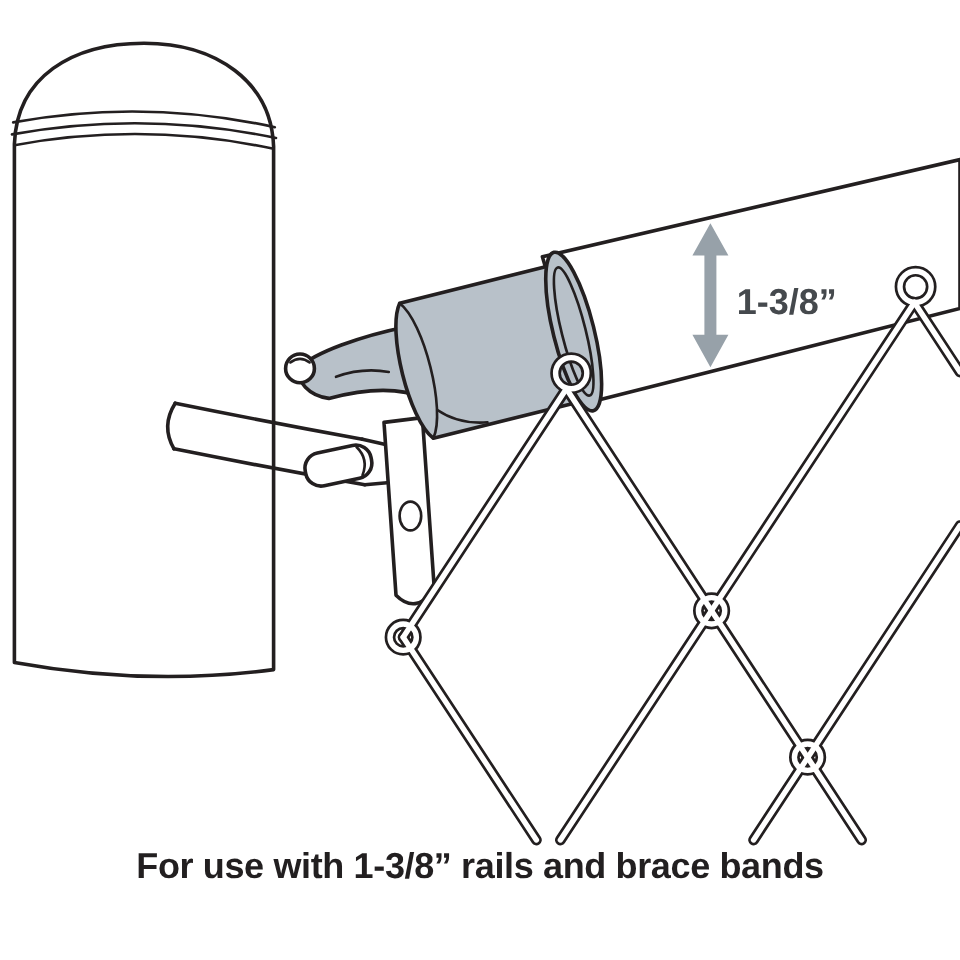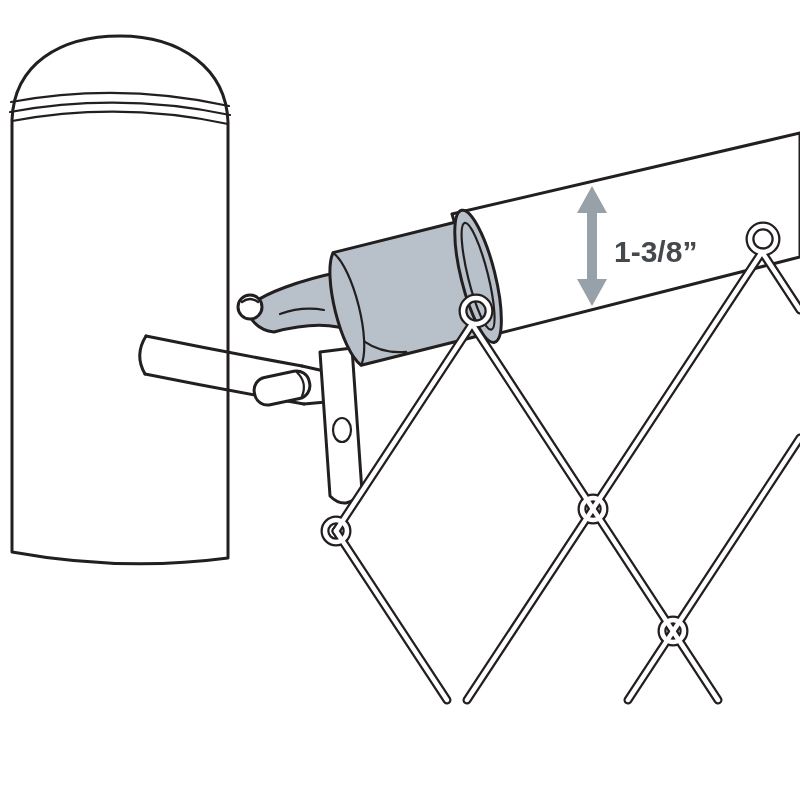--- a/index.html
+++ b/index.html
@@ -120,15 +120,16 @@
     </g>
 
     <g>
       <path class="arrowfill" d="M 592 186 L 607 213 L 597 213 L 597 279 L 607 279 L 592 306 L 577 279 L 587 279 L 587 213 L 577 213 Z"></path>
       <text class="dim-label" x="614" y="262">1-3/8”</text>
     </g>
 
   </svg>
 
   <div class="caption">
+    <div>For use with 1-3/8” rails and brace bands</div>
   </div>
 
 </div>
 
 </body></html>

